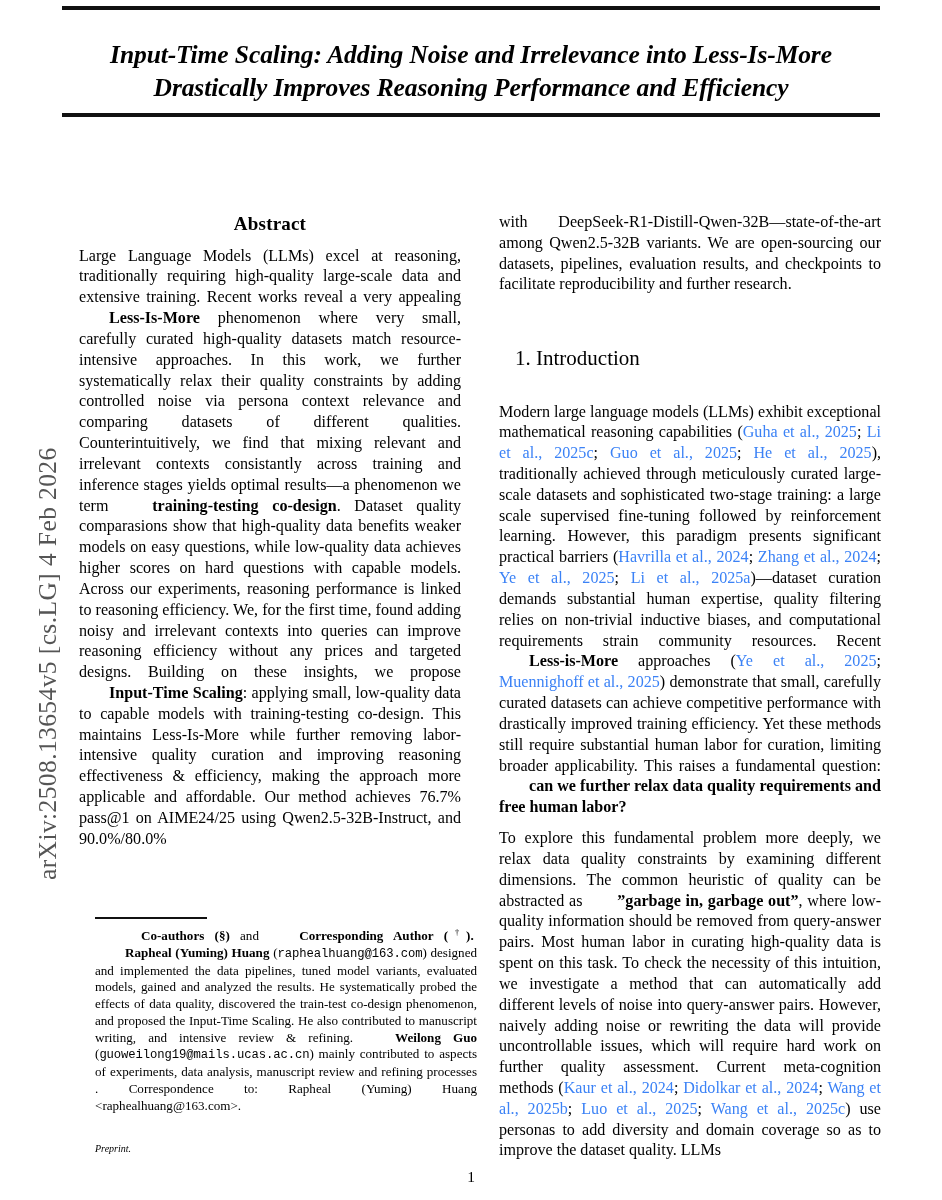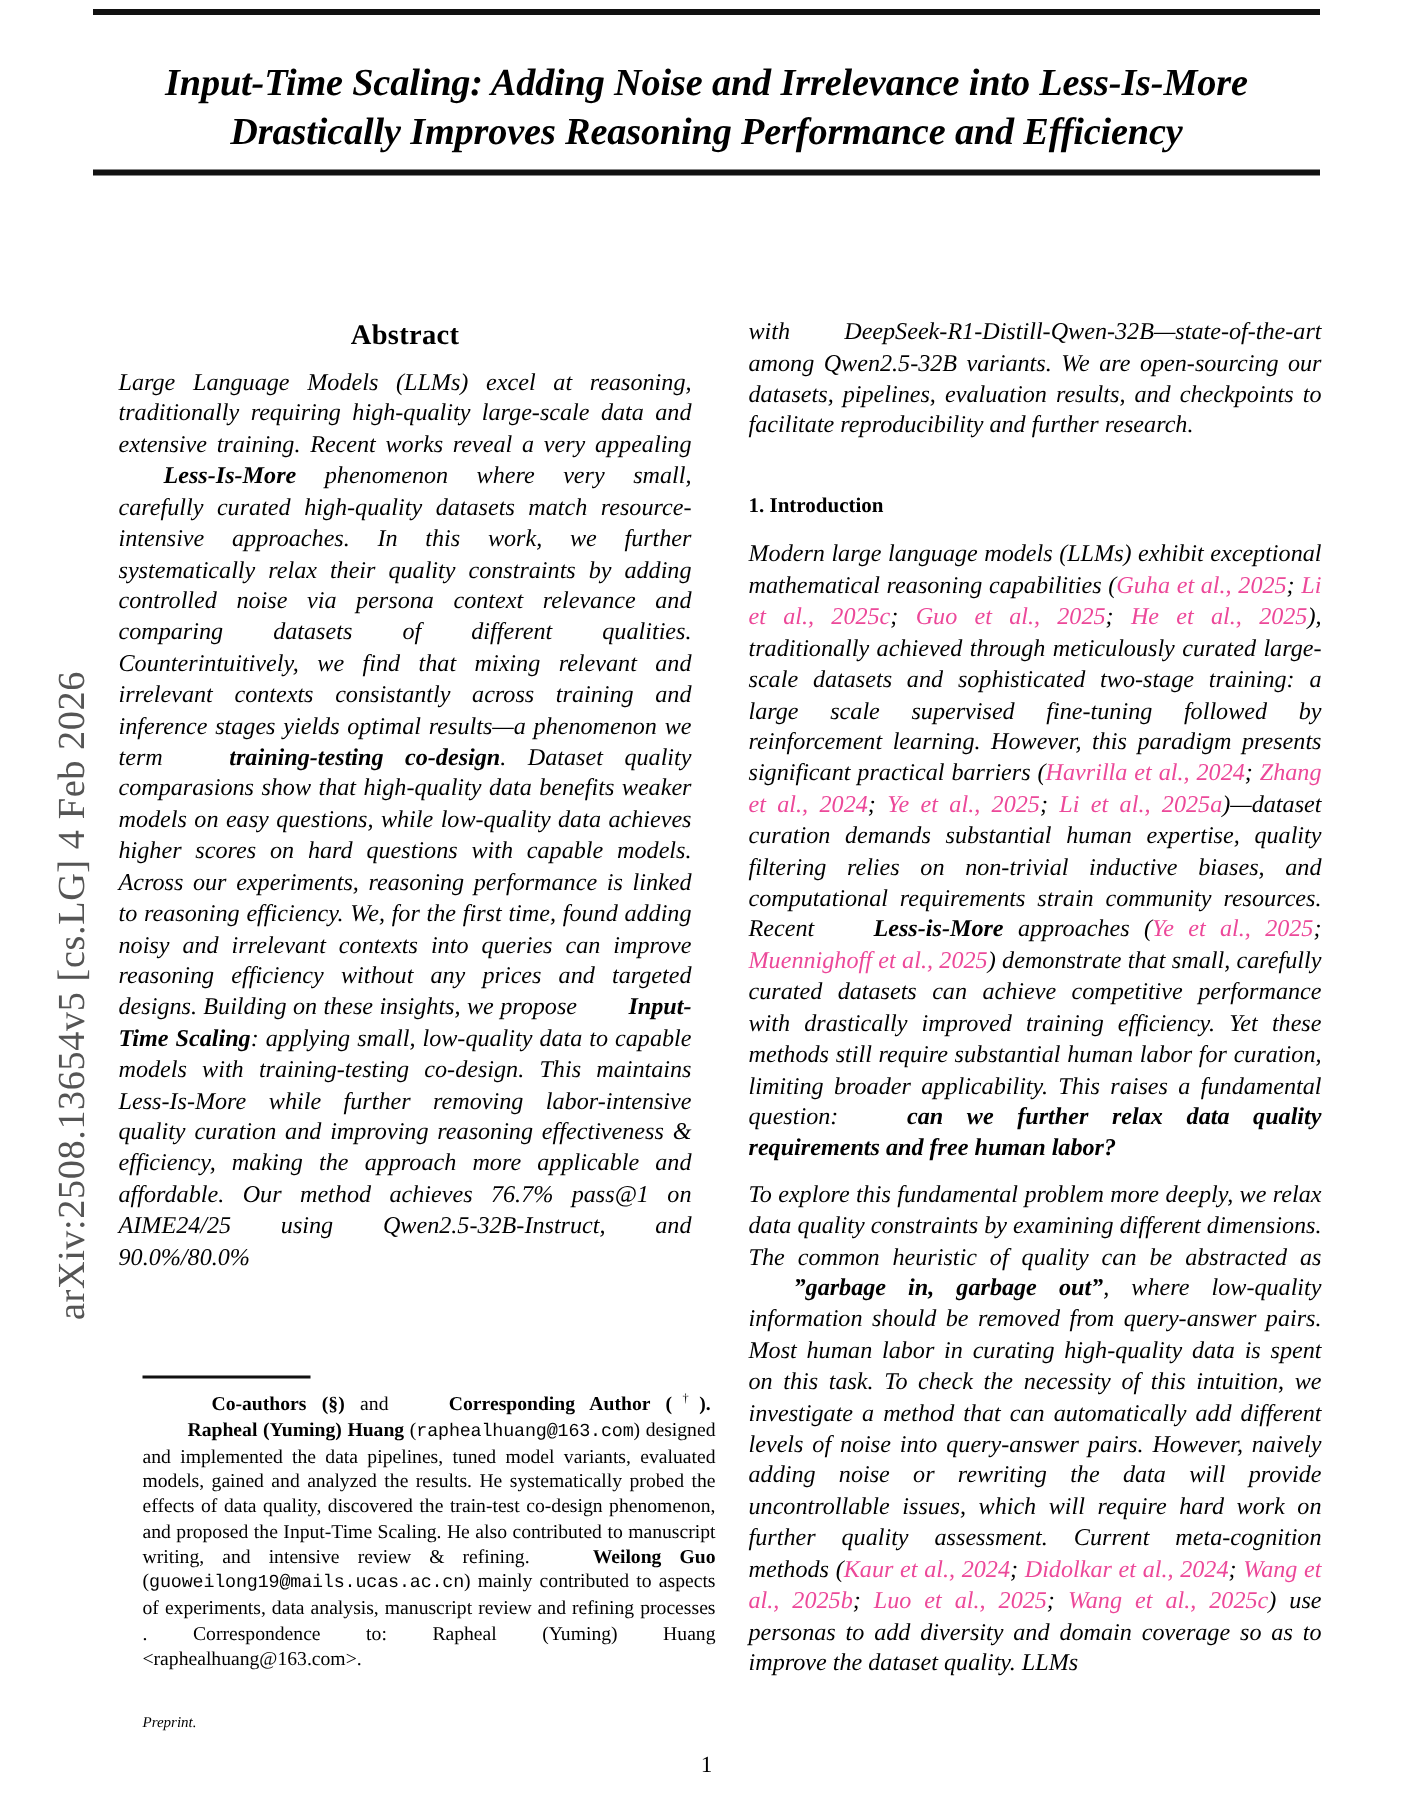--- a/index.html
+++ b/index.html
@@ -106,32 +106,32 @@
   .col-right { left: 437px; }
 
   .abstract-head {
     text-align: center;
     font-size: 19px;
     font-weight: bold;
     margin: 0 0 9px 0;
     letter-spacing: 0.2px;
   }
 
-  p { margin: 0; font-style: italic; }
+  p { margin: 0; }
   p + p { margin-top: 10px; }
 
   .section-head {
-    font-size: 14px;
-    font-weight: bold;
+    font-size: 21px;
+    font-weight: normal;
     text-align: left;
-    margin: 0;
+    margin: 16px;
     padding: 0;
   }
 
-  .cite { color: #ec4899; }
+  .cite { color: #3b82f6; }
   b, .bold { font-weight: bold; margin-left: 30px; }
 
   
   .footnote-rule {
     position: absolute;
     left: 33px;
     top: 917px;
     width: 112px;
     height: 1.6px;
     background: #111111;

